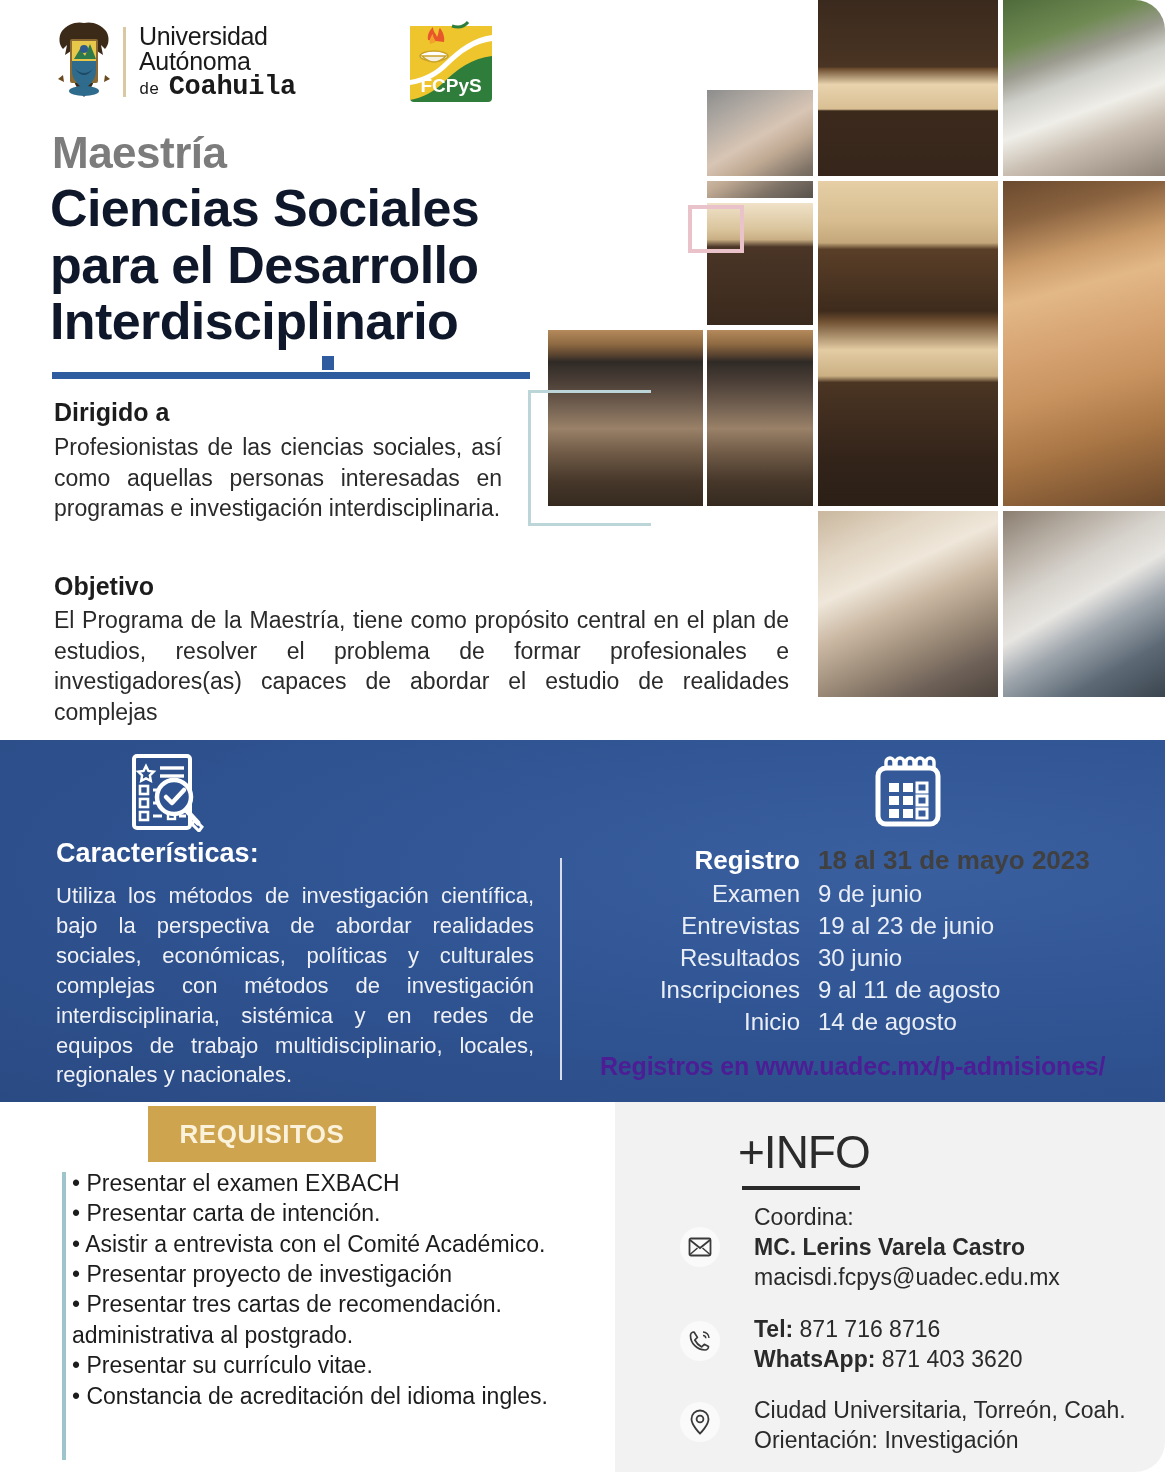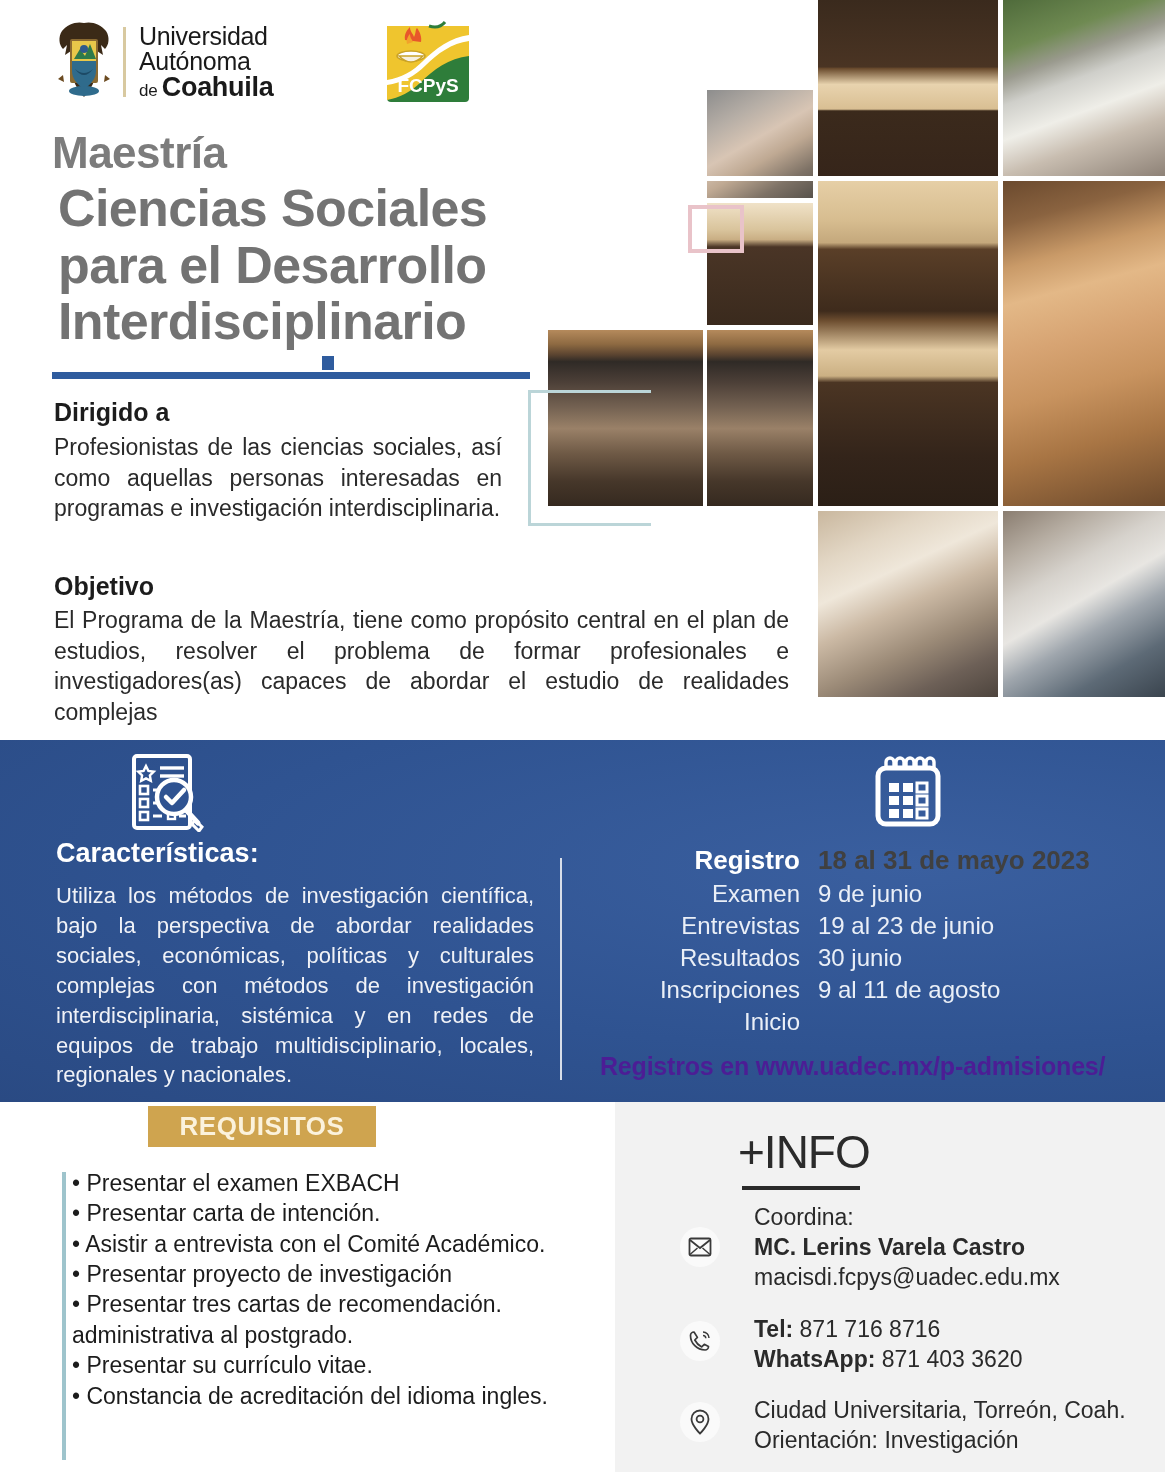--- a/index.html
+++ b/index.html
@@ -9,20 +9,21 @@
   }
   body {
     font-family: "Liberation Sans", sans-serif;
   }
   .poster {
     position: relative;
     width: 1165px;
     height: 1472px;
     overflow: hidden;
     background: #ffffff;
+    border-radius: 30px;
   }
 
   
   .top-section {
     position: absolute;
     left: 0; top: 0;
     width: 1165px;
     height: 740px;
     background: #ffffff;
   }
@@ -48,45 +49,45 @@
     height: 70px;
     background: #D8C9A0;
     margin: 0 13px 0 10px;
   }
   .uadec-text {
     line-height: 1.0;
     color: #1A1A1A;
   }
   .uadec-l1 { font-size: 25px; font-weight: 400; letter-spacing: -0.3px;}
   .uadec-l2 { font-size: 25px; font-weight: 400; letter-spacing: -0.3px;}
-  .uadec-l3 { font-size: 25px; font-weight: 400; letter-spacing: -0.3px;}
+  .uadec-l3 { font-size: 25px; font-weight: 400; letter-spacing: -0.3px; font-family: Liberation Mono, monospace;}
   .uadec-l3 b { font-weight: 700; font-size: 27px;}
   .uadec-l3 span.small { font-size: 17px; }
 
   .fcpys-logo {
     margin-left: 110px;
     width: 90px; height: 88px;
     position: relative;
   }
 
   
   .t-maestria {
     position: absolute;
     left: 52px; top: 128px;
     font-size: 44px;
     font-weight: 700;
     color: #7C7C7C;
     letter-spacing: -0.5px;
   }
   .t-main {
     position: absolute;
-    left: 58px; top: 180px;
+    left: 50px; top: 180px;
     font-size: 52px;
     font-weight: 700;
-    color: #737373;
+    color: #0f172a;
     line-height: 1.09;
     letter-spacing: -0.6px;
     width: 620px;
   }
   .title-rule {
     position: absolute;
     left: 52px; top: 372px;
     width: 478px; height: 7px;
     background: #2F5C9E;
   }
@@ -284,21 +285,21 @@
   }
   .info-panel-bg {
     position: absolute;
     left: 615px; top: 1102px;
     width: 550px; height: 370px;
     background: #F2F2F2;
   }
   .req-badge {
     position: absolute;
     left: 148px; top: 1106px;
-    width: 228px; height: 41px;
+    width: 228px; height: 56px;
     background: #CFA44F;
     display: flex;
     align-items: center;
     justify-content: center;
     color: #FBF2DC;
     font-size: 26px;
     font-weight: 700;
     letter-spacing: 0.5px;
   }
   .req-rule {
@@ -518,20 +519,21 @@
       <div class="sched-val sched-row-first" style="font-weight: 700; font-size: 26px; color: #404040;">18 al 31 de mayo 2023</div>
       <div class="sched-lbl">Examen</div>
       <div class="sched-val">9 de junio</div>
       <div class="sched-lbl">Entrevistas</div>
       <div class="sched-val">19 al 23 de junio</div>
       <div class="sched-lbl">Resultados</div>
       <div class="sched-val">30 junio</div>
       <div class="sched-lbl">Inscripciones</div>
       <div class="sched-val">9 al 11 de agosto</div>
       <div class="sched-lbl">Inicio</div>
+      <div class="sched-val">14 de agosto</div>
     </div>
   <div class="reg-url">Registros en www.uadec.mx/p-admisiones/</div>
 
   <div class="bottom-section"></div>
   <div class="info-panel-bg"></div>
 
   <div class="req-badge">REQUISITOS</div>
   <div class="req-rule"></div>
   <div class="req-list" id="requisitos-list">
       <div>•  Presentar el examen EXBACH</div>

